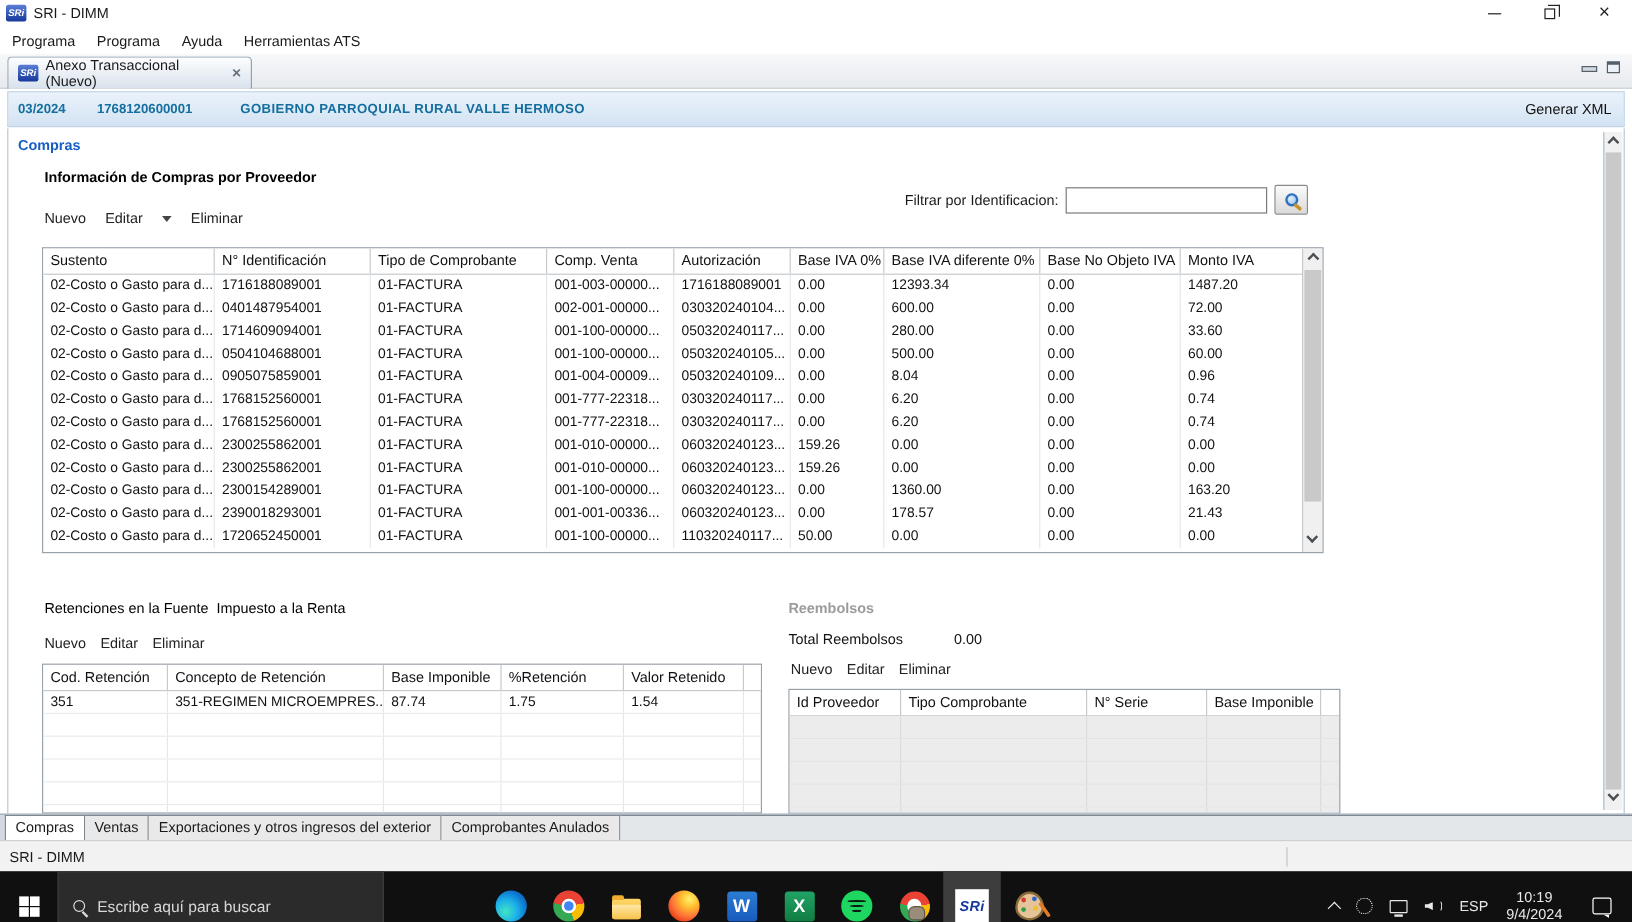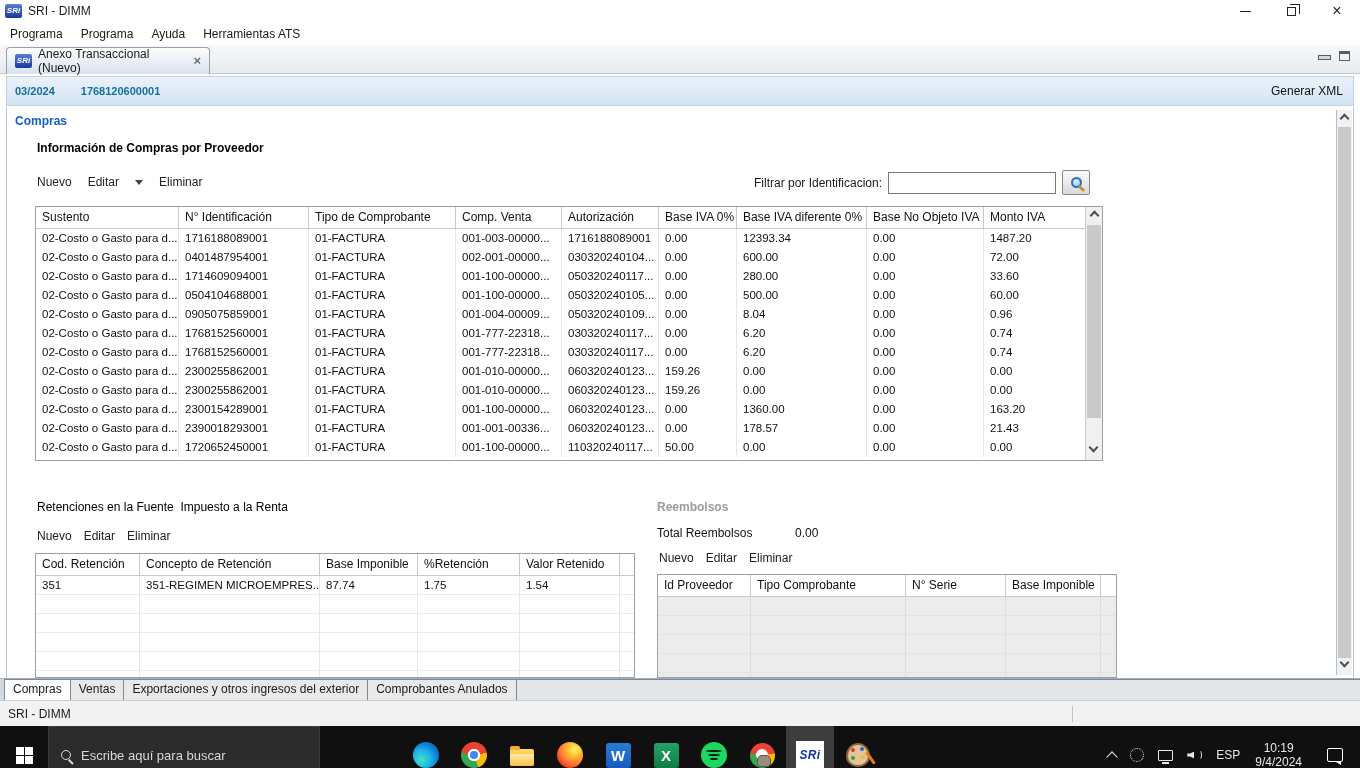--- a/index.html
+++ b/index.html
@@ -48,21 +48,21 @@
 
   
   .content { position:absolute; left:6px; top:107px; width:1348px; height:571px;
     background:#fff; border-left:1px solid #b9c9d8; border-right:1px solid #b9c9d8; }
   .sec-label { position:absolute; left:8px; top:7px; color:#155ec4; font-weight:bold; }
   .subtitle { position:absolute; left:30px; top:34px; color:#000; font-weight:bold; }
   .tb { position:absolute; display:flex; gap:16px; align-items:center; color:#222; }
   .tb span.tbi { cursor:default; }
   .caret { width:0; height:0; border-left:4px solid transparent; border-right:4px solid transparent; border-top:5px solid #444; display:inline-block; }
 
-  .filter-row { position:absolute; left:747px; top:63px; display:flex; align-items:center; gap:6px; }
+  .filter-row { position:absolute; left:747px; top:47px; display:flex; align-items:center; gap:6px; }
   .filter-input { width:168px; height:22px; border:1px solid #7a7a7a; background:#fff; font:inherit; padding:0 4px; }
   .filter-btn { width:28px; height:25px; background:linear-gradient(#fbfbfb,#d9d9d9); border:1px solid #8a8a8a; border-radius:2px; display:flex; align-items:center; justify-content:center; position:relative; }
   .mag { width:11px; height:11px; border:2px solid #2f6fbe; border-radius:50%; position:relative; background:radial-gradient(circle at 35% 35%,#dff0ff,#8fc3ef); }
   .mag:after { content:""; position:absolute; right:-5px; bottom:-4px; width:7px; height:3px; background:#c8922e; transform:rotate(40deg); border-radius:1px; }
 
   
   .dtable { position:absolute; background:#fff; border:1px solid #98a0a8; overflow:hidden; }
   .thead { display:flex; height:22px; line-height:21px; background:#fff; border-bottom:1px solid #c6cacd; }
   .trow { display:flex; height:19px; line-height:18px; }
   .tcell { padding:0 4px 0 6px; white-space:nowrap; overflow:hidden; flex:0 0 auto;
@@ -202,20 +202,21 @@
   </div>
   <div class="view-controls">
     <span class="vc-min"></span>
     <span class="vc-max"></span>
   </div>
 </div>
 
 <div class="headerband">
   <span class="hb-text hb-period">03/2024</span>
   <span class="hb-text hb-ruc">1768120600001</span>
+  <span class="hb-text hb-name">GOBIERNO PARROQUIAL RURAL VALLE HERMOSO</span>
   <span class="hb-generate">Generar XML</span>
 </div>
 
 <div class="content">
   <div class="sec-label">Compras</div>
   <div class="subtitle">Información de Compras por Proveedor</div>
 
   <div class="tb" style="left:30px; top:68px;">
     <span class="tbi">Nuevo</span>
     <span class="tbi">Editar</span>

